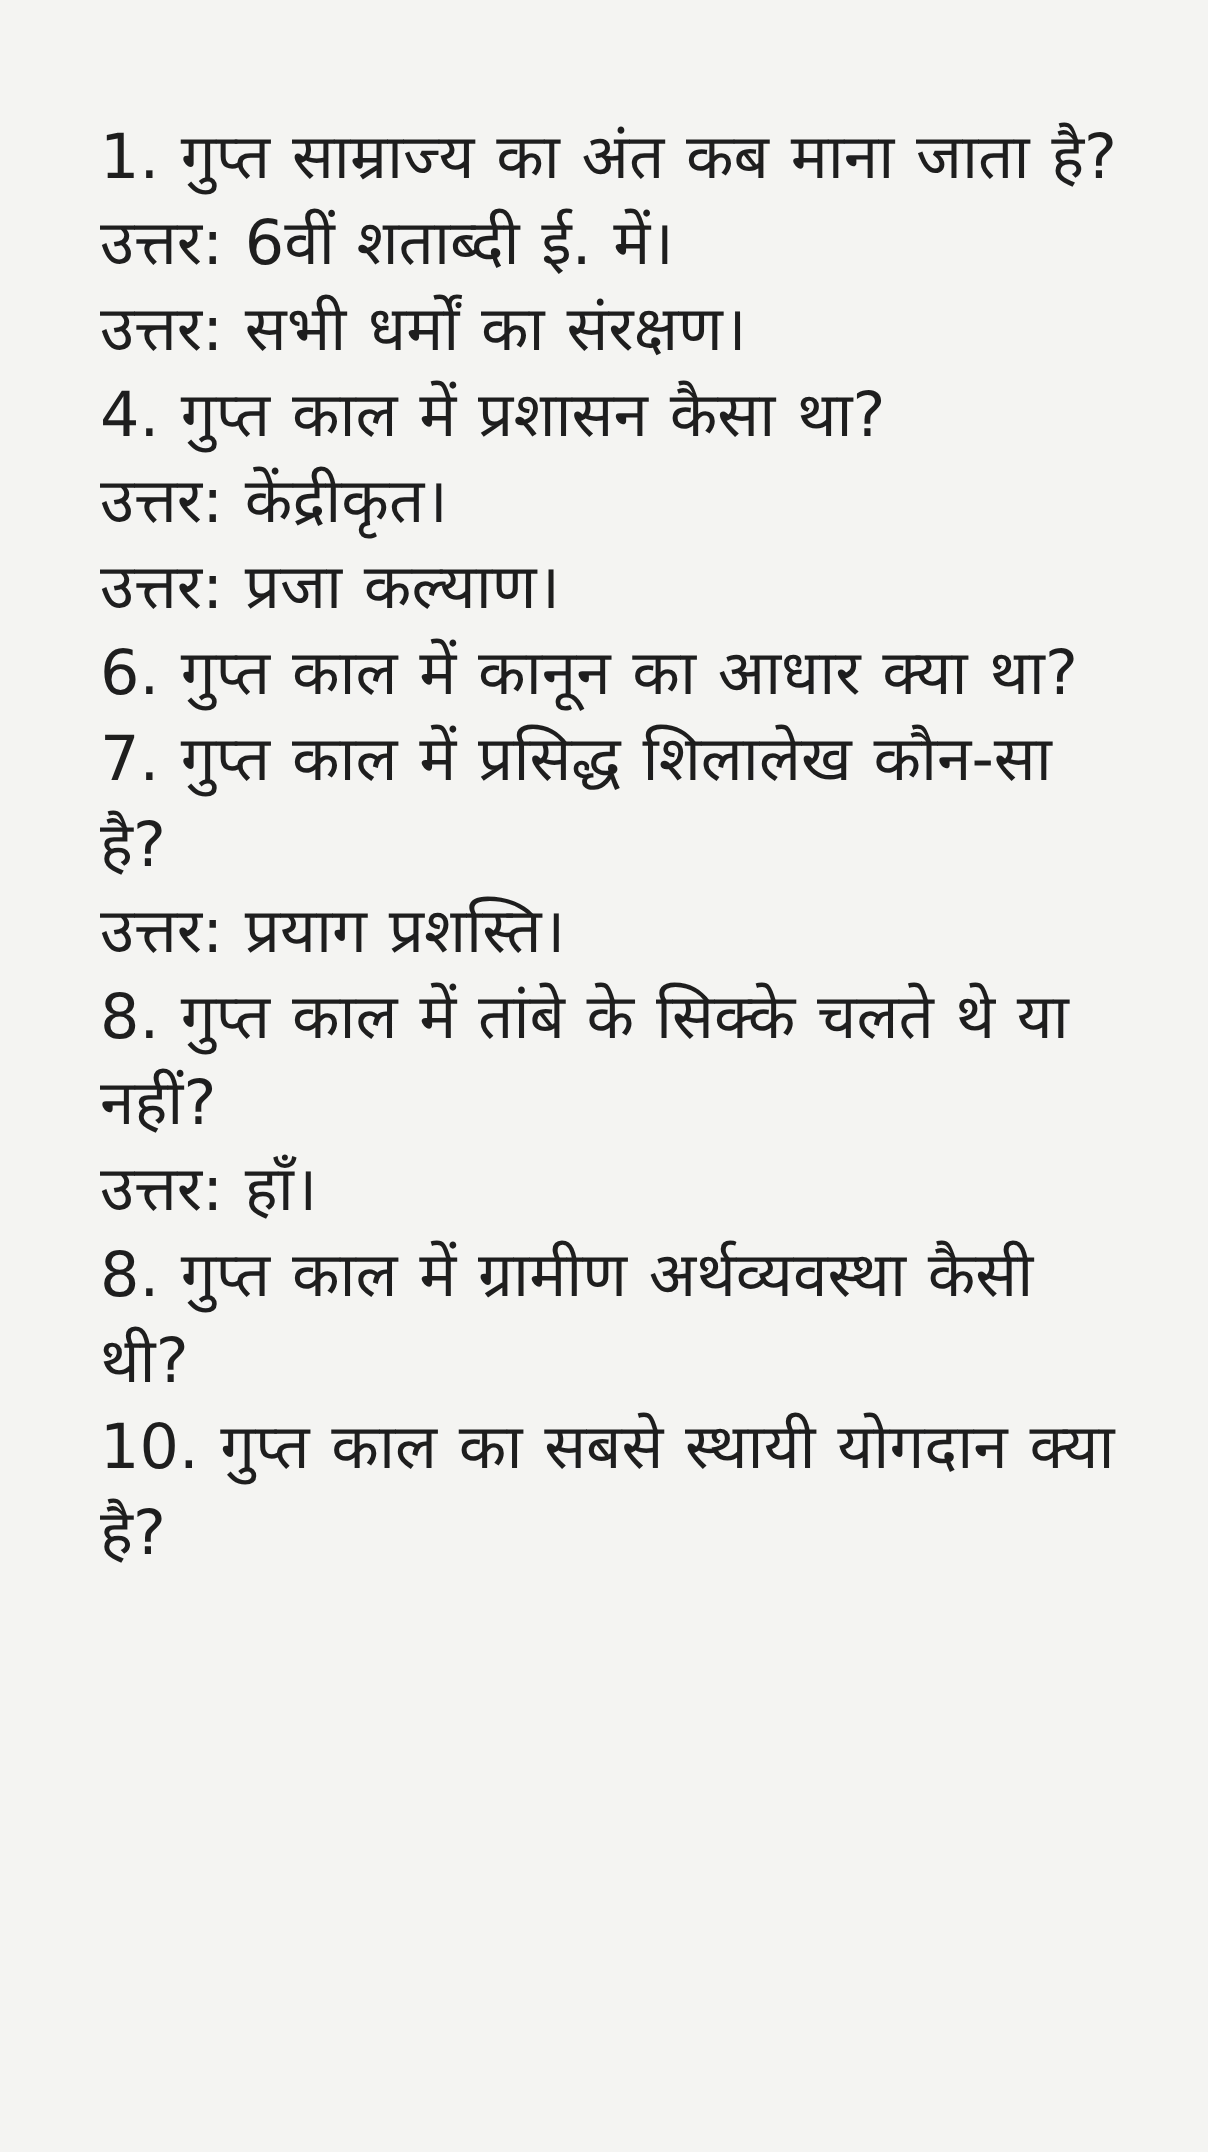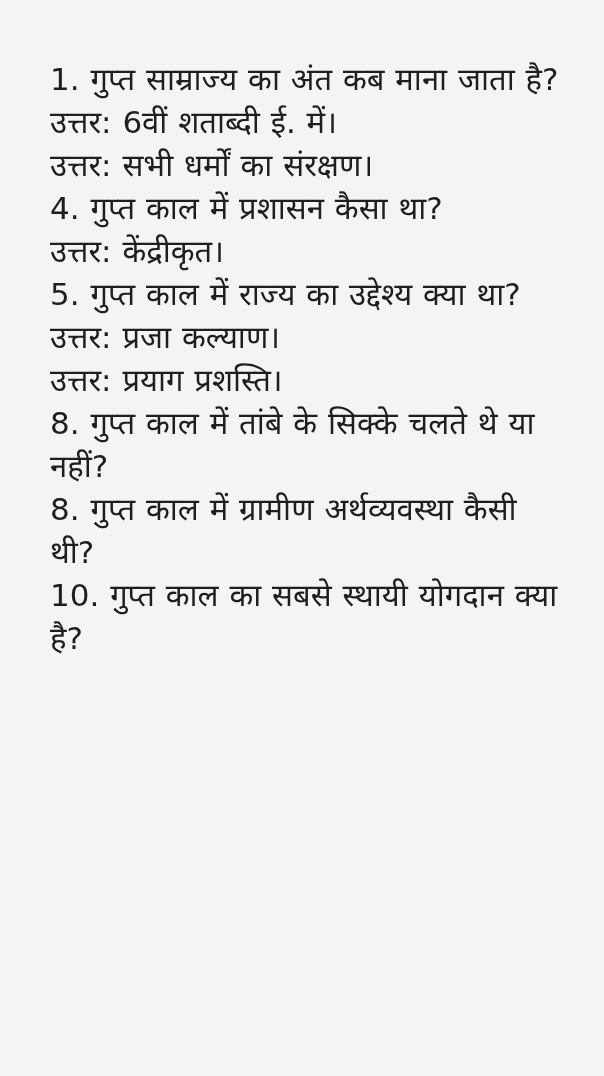--- a/index.html
+++ b/index.html
@@ -46,33 +46,35 @@
     <div class="answer">उत्तर: सभी धर्मों का संरक्षण।</div>
   </div>
 
   <div class="qa-item">
     <div class="question">4. गुप्त काल में प्रशासन कैसा था?</div>
     <div class="answer">उत्तर: केंद्रीकृत।</div>
   </div>
 
 
   <div class="qa-item">
-    <div class="question">5. गुप्त काल में राज्य का उद्देश्य क्या था?</div>
     <div class="answer">उत्तर: प्रजा कल्याण।</div>
   </div>
 
   <div class="qa-item">
+    <div class="question">6. गुप्त काल में कानून का आधार क्या था?</div>
   </div>
 
   <div class="qa-item">
+    <div class="question">7. गुप्त काल में प्रसिद्ध शिलालेख कौन-सा है?</div>
     <div class="answer">उत्तर: प्रयाग प्रशस्ति।</div>
   </div>
 
   <div class="qa-item">
     <div class="question">8. गुप्त काल में तांबे के सिक्के चलते थे या नहीं?</div>
+    <div class="answer">उत्तर: हाँ।</div>
   </div>
 
   <div class="qa-item">
     <div class="question">8. गुप्त काल में ग्रामीण अर्थव्यवस्था कैसी थी?</div>
   </div>
 
   <div class="qa-item">
     <div class="question">10. गुप्त काल का सबसे स्थायी योगदान क्या है?</div>
 
   </div>

